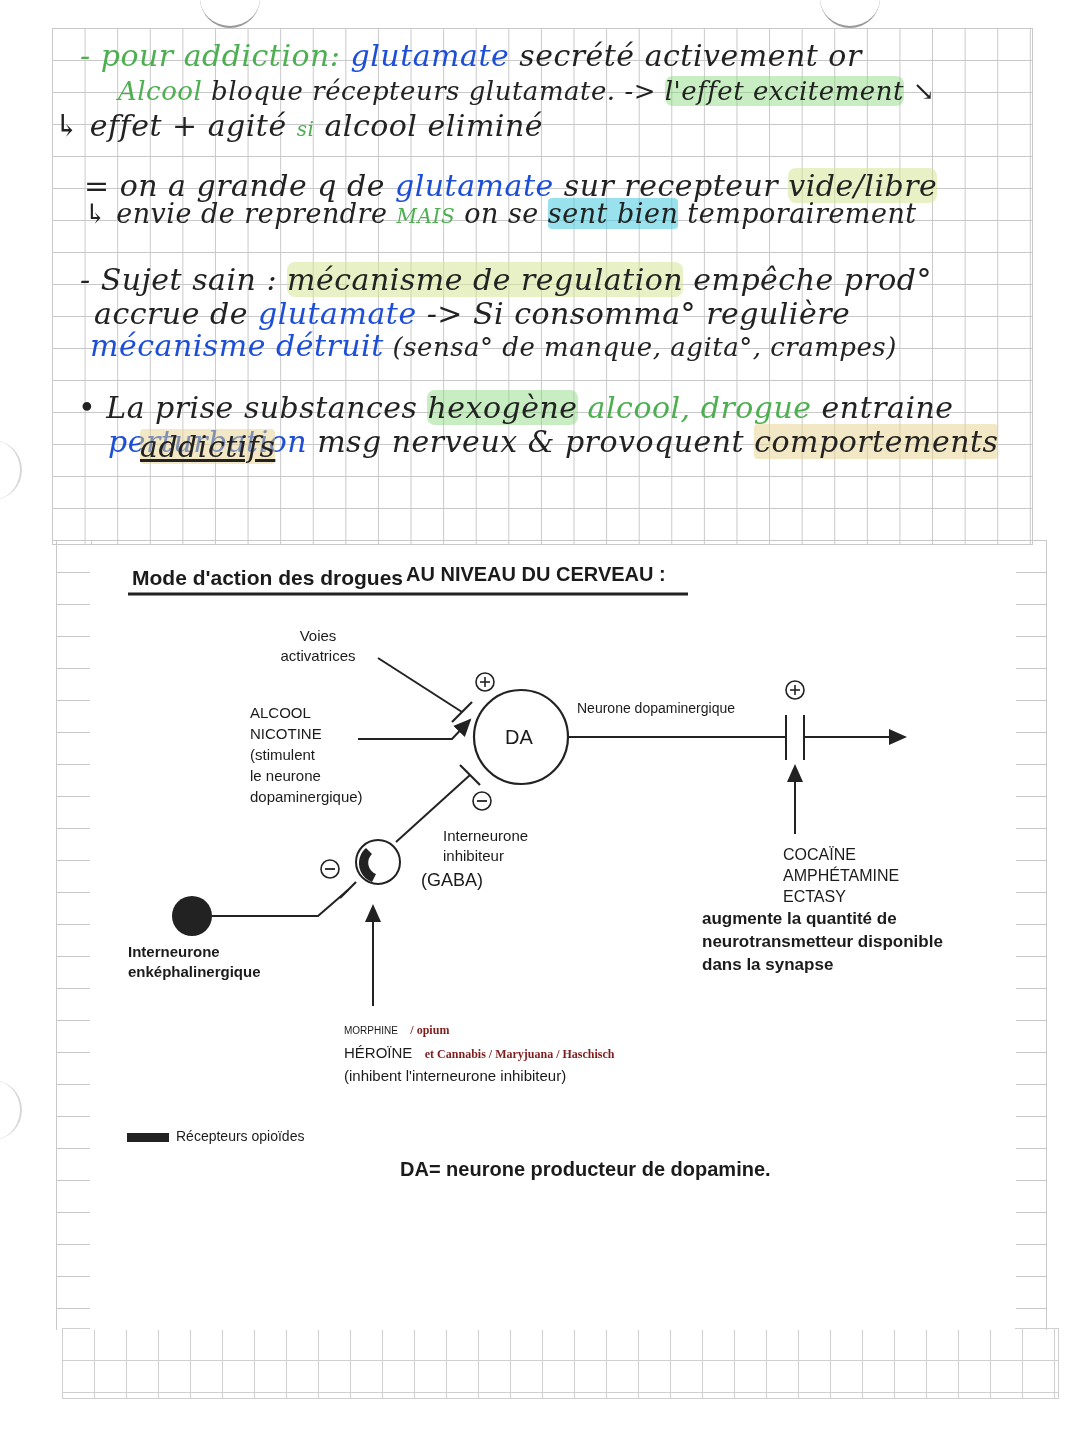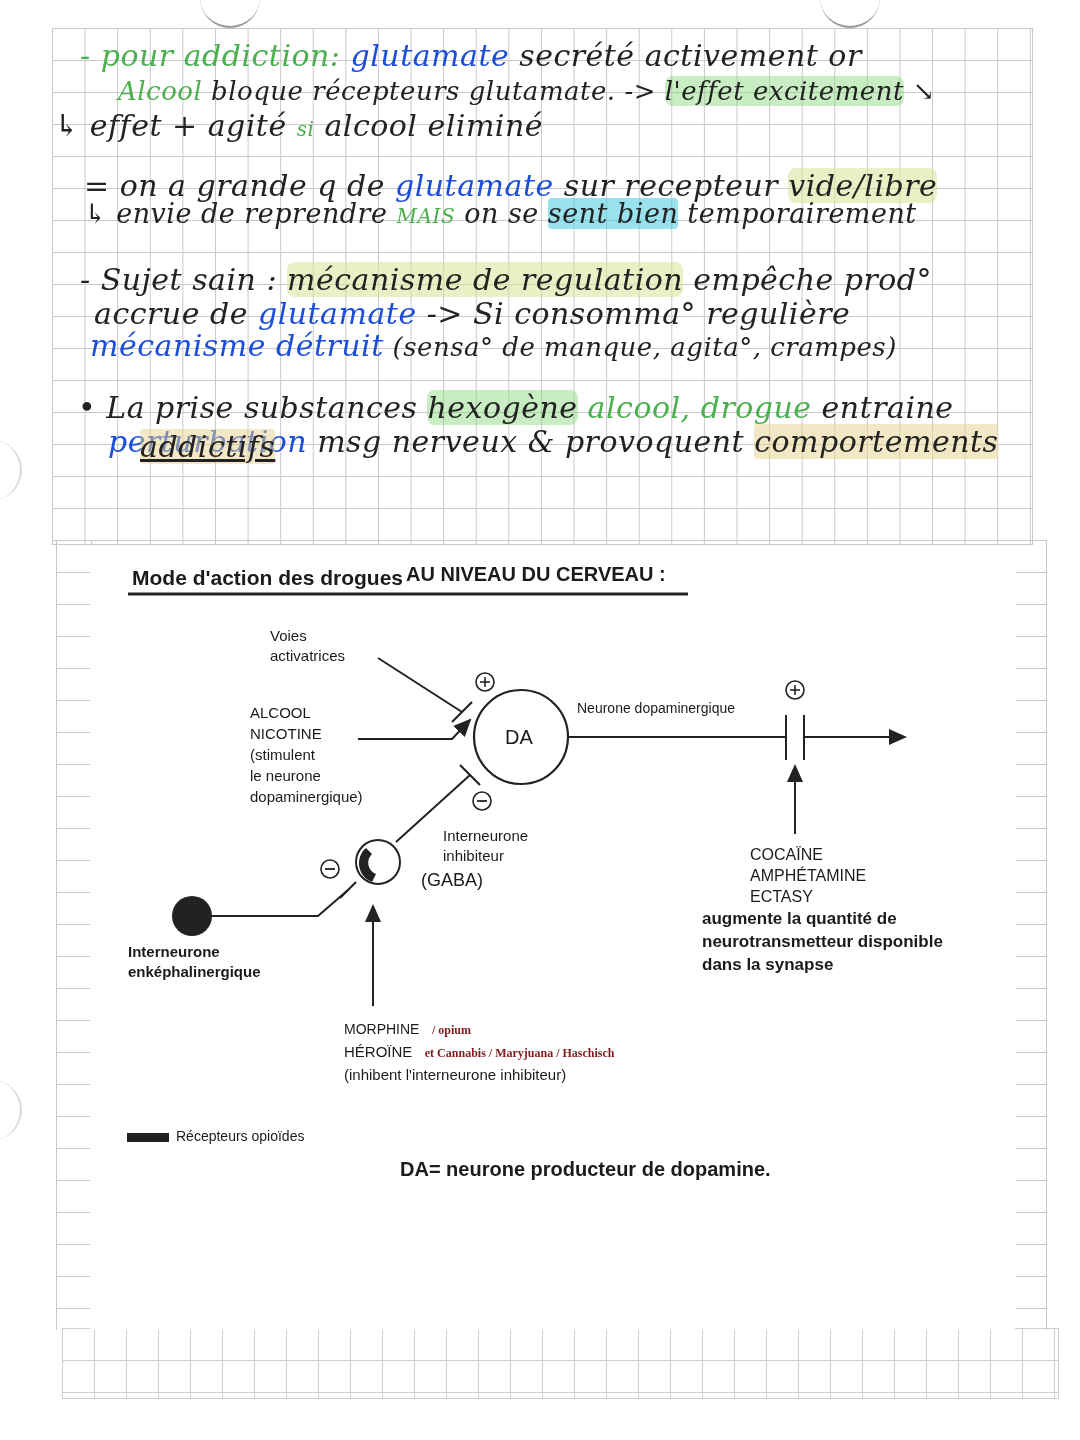--- a/index.html
+++ b/index.html
@@ -156,21 +156,21 @@
   <line x1="795" y1="685" x2="795" y2="695" stroke="#222" stroke-width="1.6"></line>
 
   <line x1="795" y1="834" x2="795" y2="766" stroke="#222" stroke-width="2" marker-end="url(#ah)"></line>
 
   <rect x="127" y="1133" width="42" height="9" fill="#222"></rect>
 </svg>
 
 <div class="p" style="left:132px; top:566px; font-size:21px; font-weight:bold;">Mode d'action des drogues</div>
 <div class="p" style="left:406px; top:563px; font-size:20px; font-weight:bold;">AU NIVEAU DU CERVEAU :</div>
 
-<div class="p ps" style="left:270px; top:626px; text-align:left; width:96px;">
+<div class="p ps" style="left:270px; top:626px; text-align:center; width:96px;">
   <div>Voies</div>
   <div>activatrices</div>
 </div>
 
 <div class="p ps" style="left:250px; top:702px; line-height:21px;">
   <div>ALCOOL</div>
   <div>NICOTINE</div>
   <div>(stimulent</div>
   <div>le neurone</div>
   <div>dopaminergique)</div>
@@ -183,34 +183,34 @@
   <div>Interneurone</div>
   <div>inhibiteur</div>
 </div>
 <div class="p" style="left:421px; top:870px; font-size:18px;">(GABA)</div>
 
 <div class="p ps" style="left:128px; top:942px; font-weight:bold;">
   <div>Interneurone</div>
   <div>enképhalinergique</div>
 </div>
 
-<div class="p" style="left:750px; top:844px; font-size:16px; line-height:21px;">
+<div class="p" style="left:783px; top:844px; font-size:16px; line-height:21px;">
   <div>COCAÏNE</div>
   <div>AMPHÉTAMINE</div>
   <div>ECTASY</div>
 </div>
 <div class="p pt" style="left:702px; top:907px; line-height:23px;">
   <div>augmente la quantité de</div>
   <div>neurotransmetteur disponible</div>
   <div>dans la synapse</div>
 </div>
 
 <div class="p" style="left:344px; top:1018px; line-height:22px;">
   <div>
-    <span style="font-size:14px;">MORPHINE</span>
+    <span style="font-size:10px;">MORPHINE</span>
     <span class="serif-s" style="margin-left:8px;">/ opium</span>
   </div>
   <div>
     <span style="font-size:15px;">HÉROÏNE</span>
     <span class="serif-s" style="margin-left:8px;">et Cannabis / Maryjuana / Haschisch</span>
   </div>
   <div style="font-size:15px;">(inhibent l'interneurone inhibiteur)</div>
 </div>
 
 <div class="p" style="left:176px; top:1128px; font-size:14px;">Récepteurs opioïdes</div>

